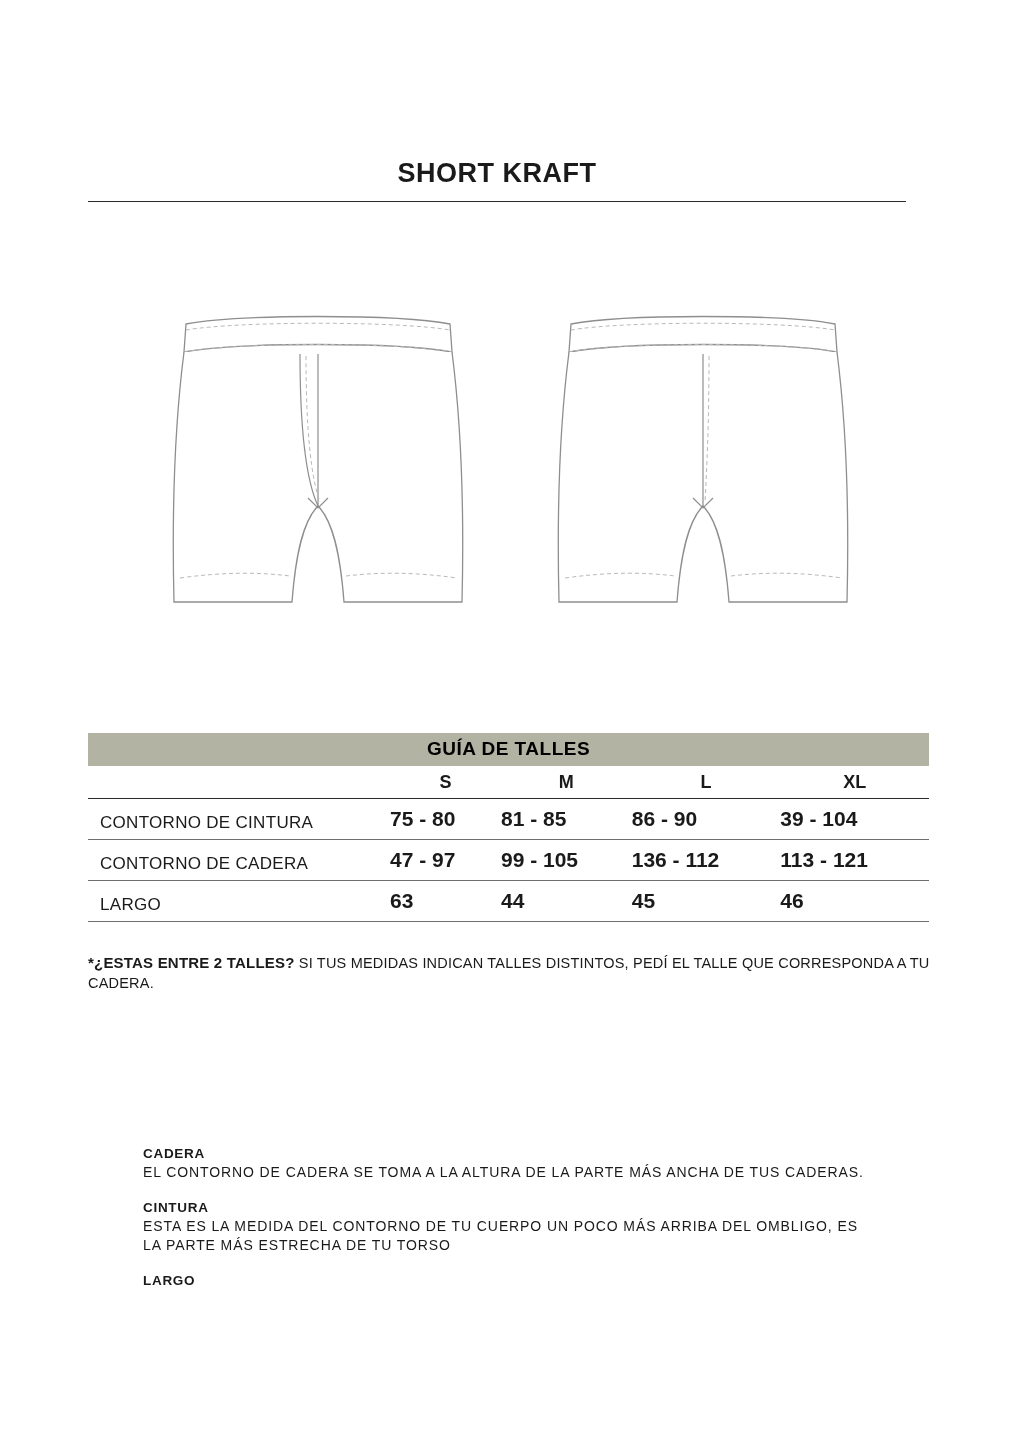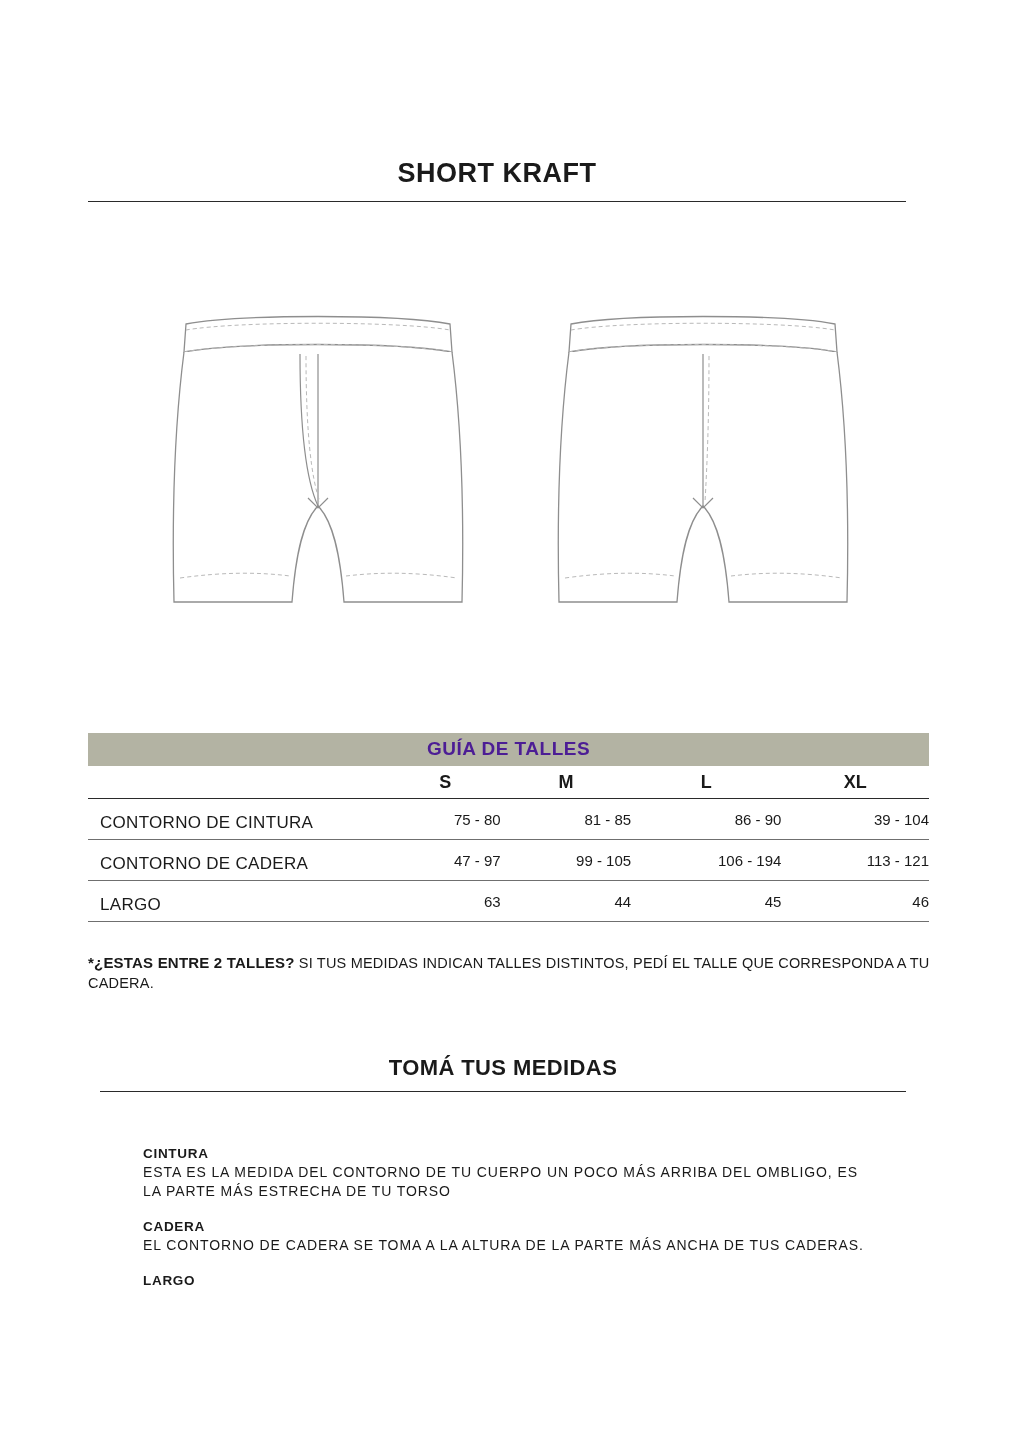--- a/index.html
+++ b/index.html
@@ -60,21 +60,21 @@
   .size-table {
     position: absolute;
     left: 88px;
     top: 733px;
     width: 841px;
     border-collapse: collapse;
     font-size: 17px;
   }
   .size-table .banner-cell {
     background: #b3b3a3;
-    color: #4c1d95;
+    color: #000000;
     text-align: center;
     font-size: 19px;
     font-weight: bold;
     letter-spacing: 0.5px;
     padding: 5px 0 6px 0;
   }
   .size-table th.col-head {
     font-size: 18px;
     font-weight: bold;
     text-align: center;
@@ -85,23 +85,23 @@
     border-bottom: 1.3px solid #2a2a2a;
   }
   .size-table td.row-label {
     font-size: 17px;
     letter-spacing: 0.3px;
     padding: 14px 0 6px 12px;
     border-bottom: 1.1px solid #6f6f6f;
     white-space: nowrap;
   }
   .size-table td.val {
-    font-size: 15px;
-    font-weight: normal;
-    text-align: right;
+    font-size: 21px;
+    font-weight: bold;
+    text-align: left;
     padding: 6px 0 6px 0;
     border-bottom: 1.1px solid #6f6f6f;
     white-space: nowrap;
   }
   .size-table tr:last-child td {
     border-bottom: 1.1px solid #6f6f6f;
   }
 
   
   .note {
@@ -223,49 +223,45 @@
       <td class="row-label">CONTORNO DE CINTURA</td>
       <td class="val">75 - 80</td>
       <td class="val">81 - 85</td>
       <td class="val">86 - 90</td>
       <td class="val">39 - 104</td>
     </tr>
     <tr>
       <td class="row-label">CONTORNO DE CADERA</td>
       <td class="val">47 - 97</td>
       <td class="val">99 - 105</td>
-      <td class="val">106 - 194</td>
+      <td class="val">136 - 112</td>
       <td class="val">113 - 121</td>
     </tr>
     <tr>
       <td class="row-label">LARGO</td>
       <td class="val">63</td>
       <td class="val">44</td>
       <td class="val">45</td>
       <td class="val">46</td>
     </tr>
   </tbody>
     </table>
 
   <div class="note">
     <b>*¿ESTAS ENTRE 2 TALLES?</b><span> SI TUS MEDIDAS INDICAN TALLES DISTINTOS, PEDÍ EL TALLE QUE CORRESPONDA A TU CADERA.</span>
   </div>
 
-  <div class="title-block2">
-    <div class="sub-title">TOMÁ TUS MEDIDAS</div>
-    <div class="title-rule"></div>
-  </div>
 
   <div class="measures">
+    <div class="measure-block">
+      <div class="measure-title">CADERA</div>
+      <div class="measure-text">EL CONTORNO DE CADERA SE TOMA A LA ALTURA DE LA PARTE MÁS ANCHA DE TUS CADERAS.</div>
+    </div>
     <div class="measure-block">
       <div class="measure-title">CINTURA</div>
       <div class="measure-text">ESTA ES LA MEDIDA DEL CONTORNO DE TU CUERPO UN POCO MÁS ARRIBA DEL OMBLIGO, ES LA PARTE MÁS ESTRECHA DE TU TORSO</div>
     </div>
     <div class="measure-block">
-      <div class="measure-title">CADERA</div>
-      <div class="measure-text">EL CONTORNO DE CADERA SE TOMA A LA ALTURA DE LA PARTE MÁS ANCHA DE TUS CADERAS.</div>
-    </div>
-    <div class="measure-block">
       <div class="measure-title">LARGO</div>
     </div>
   </div>
 
 </div>
 
 </body></html>

